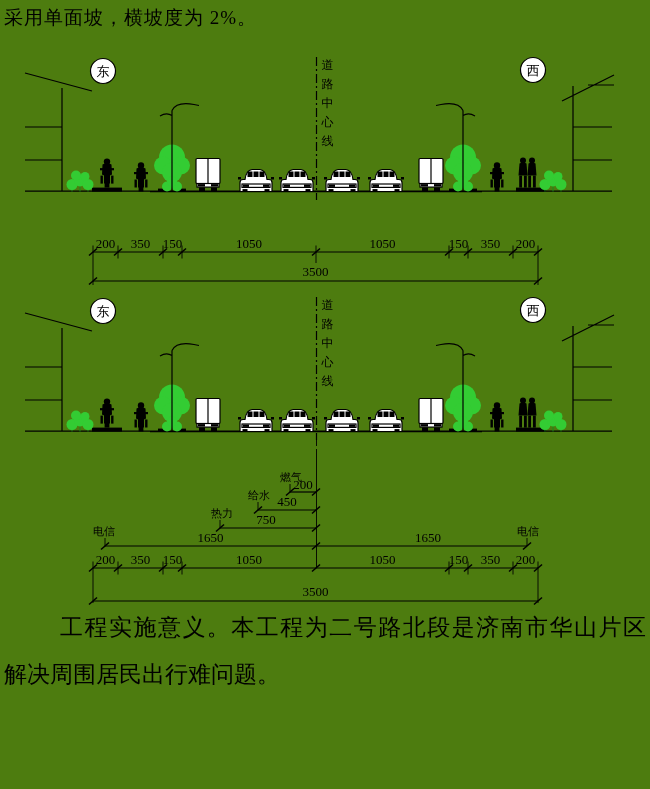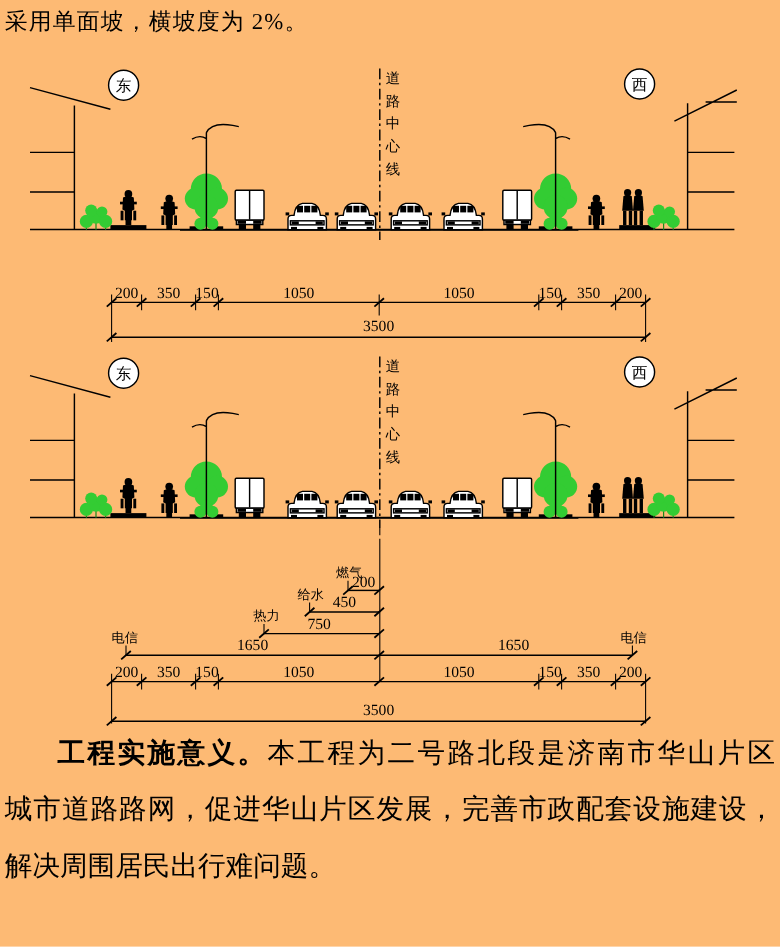--- a/index.html
+++ b/index.html
@@ -1,35 +1,35 @@
 <!DOCTYPE html>
 <html><head>
 <meta charset="utf-8">
 <style>
   html,body{margin:0;padding:0;background:#fff;}
   body{width:650px;height:789px;position:relative;font-family:"Liberation Serif",serif;color:#000;}
-  .page{position:absolute;inset:0;background:#fdba74;overflow:hidden;}
+  .page{position:absolute;inset:0;background:#4d7c0f;overflow:hidden;}
   .top-text{position:absolute;top:5px;left:4px;margin:0;font-size:19px;letter-spacing:1px;white-space:nowrap;}
   svg.drawing{position:absolute;top:45px;left:0;}
   
   .ln{stroke:#000;stroke-width:1.2;fill:none;}
   .thin{stroke-width:0.9;}
   .blk{fill:#000;stroke:none;}
   .wht{fill:#fff;stroke:#000;stroke-width:1.2;}
   .grn{fill:#33cc33;stroke:none;}
   .dimtxt{font-family:"Liberation Serif",serif;font-size:13px;fill:#000;text-anchor:middle;}
   .cjk{font-family:"Liberation Serif",serif;font-size:11px;fill:#000;text-anchor:middle;}
   .clchar{font-family:"Liberation Serif",serif;font-size:12px;fill:#000;text-anchor:start;}
   .ew{font-family:"Liberation Serif",serif;font-size:13px;fill:#000;text-anchor:middle;}
   
   .para{position:absolute;top:604px;left:0;width:650px;box-sizing:border-box;padding:0 4px;font-size:23px;}
   .pline{line-height:47px;white-space:nowrap;text-align:justify;text-align-last:justify;}
   .pline.first{text-indent:44px;}
   .pline.last{text-align-last:left;}
-  .pline b{font-weight:bold;}
+  .pline b{font-weight:normal;margin-left:12px;}
 </style>
 </head>
 <body>
 
 <div class="page">
 
   <p class="top-text">采用单面坡，横坡度为 2%。</p>
 
   <svg class="drawing" width="650" height="565" viewBox="0 45 650 565" xmlns="http://www.w3.org/2000/svg">
 
@@ -243,17 +243,16 @@
       <text class="dimtxt" x="525.5" y="564">200</text>
       <line class="ln" x1="93" y1="601" x2="538" y2="601" stroke-width="1"></line>
       <use href="#tkm" x="93" y="601"></use>
         <use href="#tkm" x="538" y="601"></use>
       <text class="dimtxt" x="315.5" y="596">3500</text>
     </g>
   </svg>
 
   <div class="para">
     <div class="pline first"><b>工程实施意义。</b><span>本工程为二号路北段是济南市华山片区</span></div>
-    <div class="pline">城市道路路网，促进华山片区发展，完善市政配套设施建设，</div>
     <div class="pline last">解决周围居民出行难问题。</div>
   </div>
 
 </div>
 
 </body></html>

